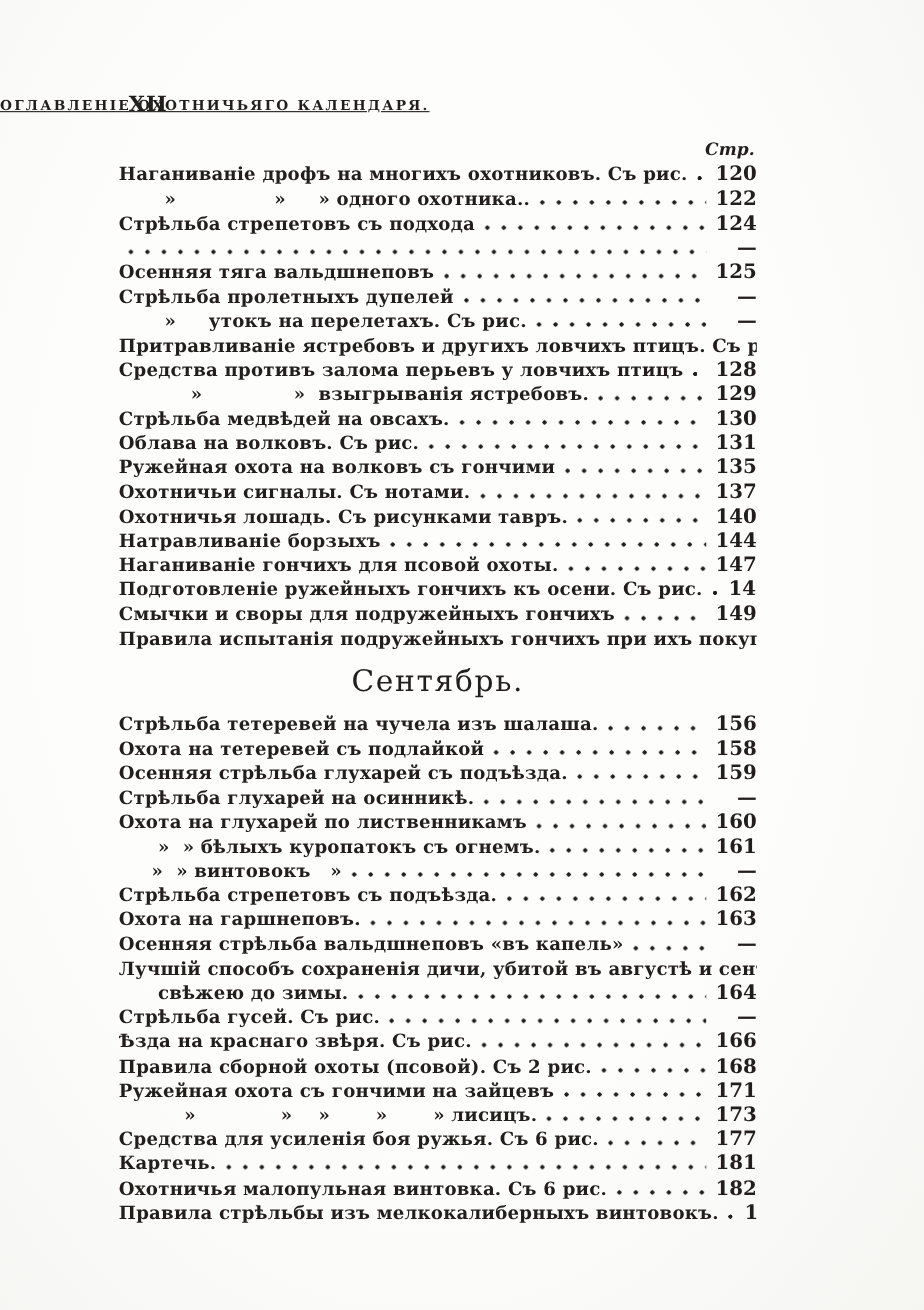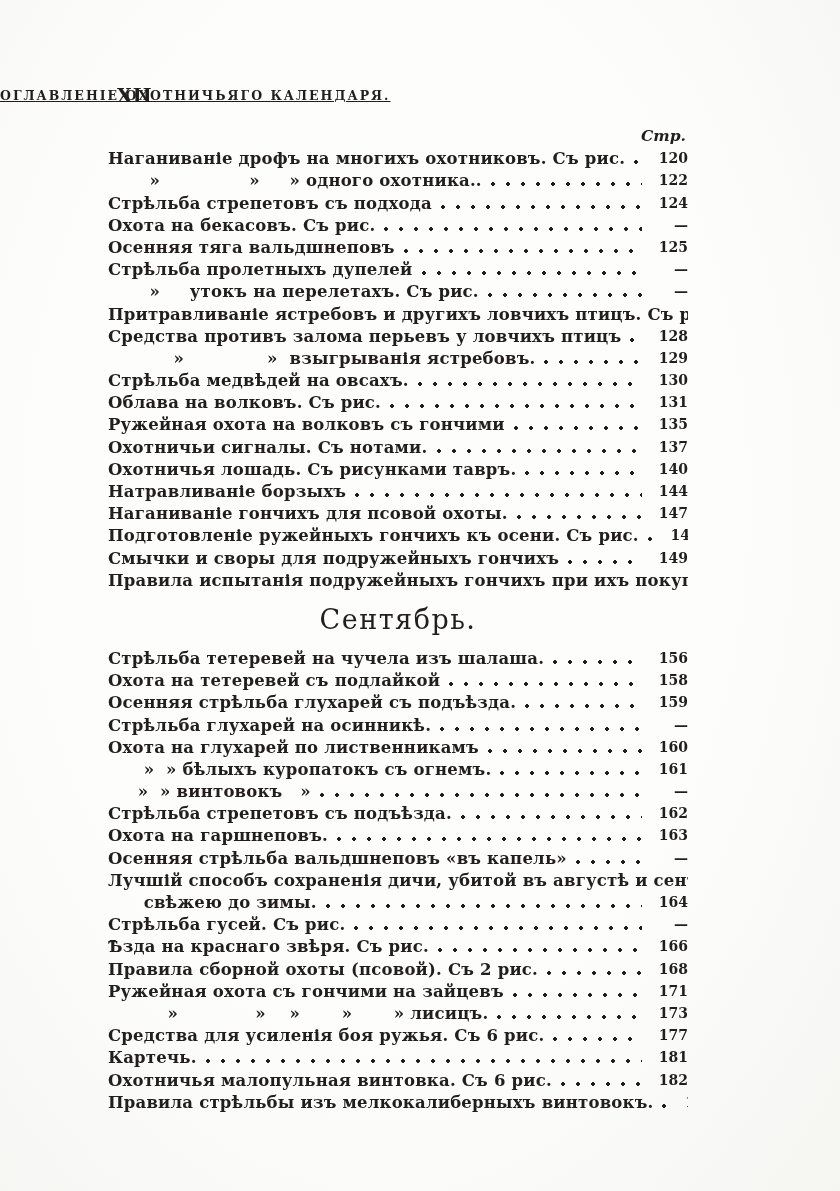--- a/index.html
+++ b/index.html
@@ -69,21 +69,21 @@
     min-width: 8px;
     height: 8px;
     margin: 0 2px 3px 7px;
     background-image: radial-gradient(circle at 4px 4px, var(--ink, #211e1b) 1.7px, transparent 2.1px);
     background-size: 15px 8px;
     background-repeat: repeat-x;
   }
   .num {
     flex: 0 0 44px;
     text-align: right;
-    font-size: 14px;
+    font-size: 18px;
     font-weight: 700;
     line-height: 21px;
   }
   .section-heading {
     margin-top: 12px;
     margin-bottom: 10px;
     height: 34px;
     line-height: 34px;
     text-align: center;
     font-size: 27px;
@@ -108,21 +108,20 @@
         <span class="label">       »               »     » одного охотника..</span>
         <span class="leader"></span>
         <span class="num">122</span>
       </div>
       <div class="row">
         <span class="label">Стрѣльба стрепетовъ съ подхода</span>
         <span class="leader"></span>
         <span class="num">124</span>
       </div>
       <div class="row">
-        <span class="label">Охота на бекасовъ. Съ рис.</span>
         <span class="leader"></span>
         <span class="num">—</span>
       </div>
       <div class="row">
         <span class="label">Осенняя тяга вальдшнеповъ</span>
         <span class="leader"></span>
         <span class="num">125</span>
       </div>
       <div class="row">
         <span class="label">Стрѣльба пролетныхъ дупелей</span>

